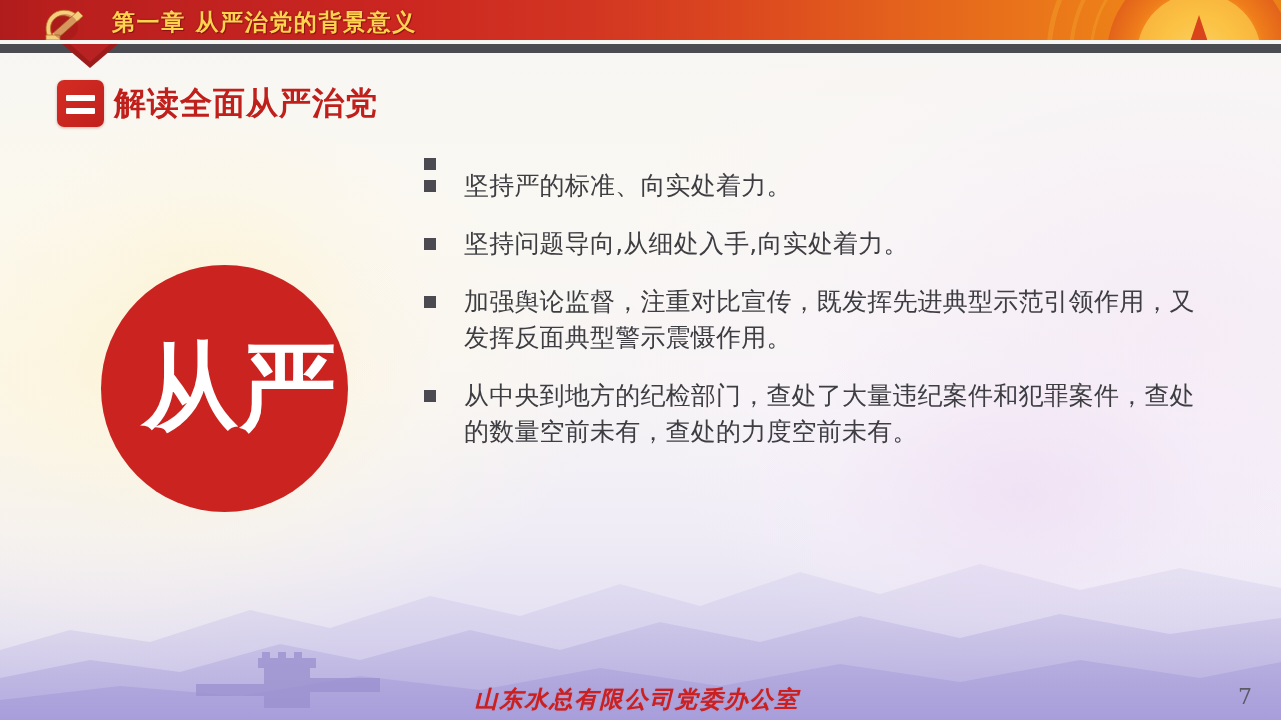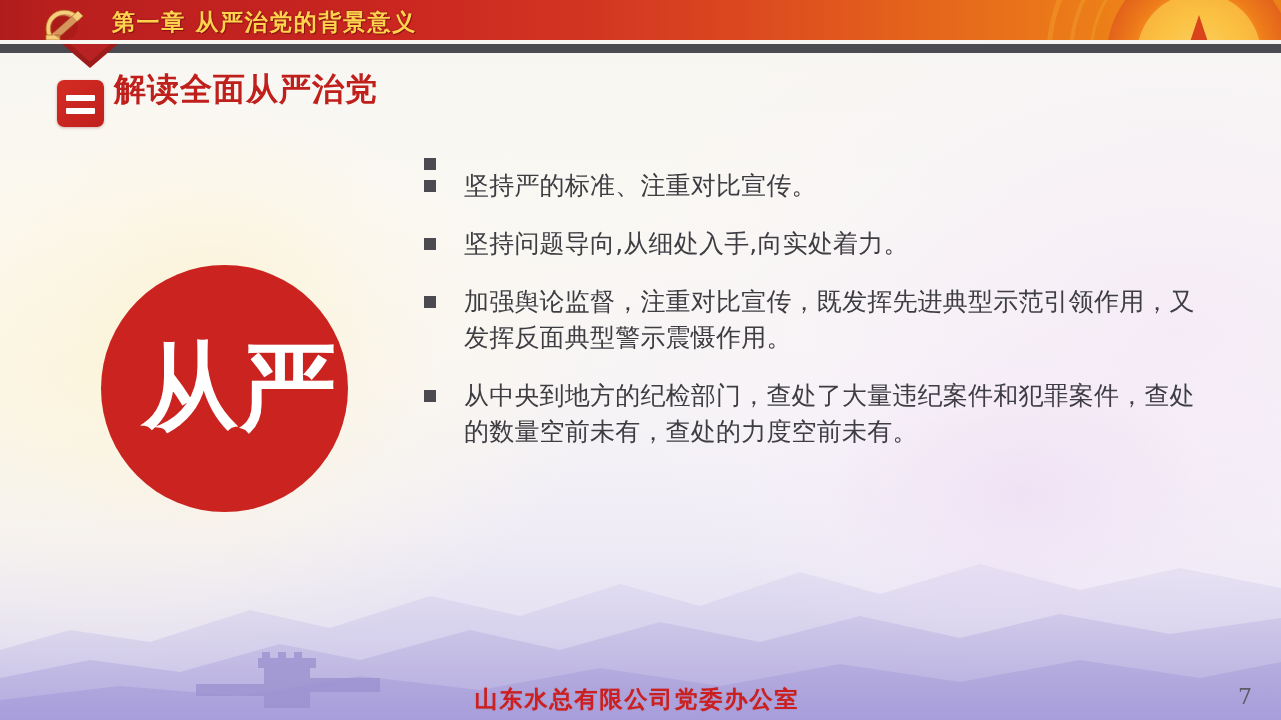--- a/index.html
+++ b/index.html
@@ -112,21 +112,21 @@
   }
   .badge-bar {
     position: absolute;
     background: #ffffff;
     border-radius: 1px;
   }
   .badge-bar.top  { left: 9px;  top: 15px; width: 29px; height: 6px; }
   .badge-bar.bot  { left: 9px;  top: 28px; width: 29px; height: 6px; }
   .section-title {
     position: absolute;
-    left: 114px; top: 68px;
+    left: 114px; top: 82px;
     font-size: 32px;
     font-weight: bold;
     color: #c0201c;
     letter-spacing: 1px;
     line-height: 42px;
     white-space: nowrap;
   }
 
   
   .circle {
@@ -173,20 +173,21 @@
 
   
   .footer-org {
     position: absolute;
     left: 0; top: 684px;
     width: 1274px;
     text-align: center;
     font-family: "DejaVu Serif", "Liberation Serif", serif;
     font-size: 23px;
     font-weight: bold;
+    font-style: italic;
     color: #cc1f1f;
     letter-spacing: 2px;
     text-shadow: 0 0 1px rgba(180,30,30,0.5);
   }
   .page-number {
     position: absolute;
     right: 29px; top: 684px;
     font-size: 22px;
     color: #5b5b66;
     font-family: "DejaVu Serif", "Liberation Serif", serif;
@@ -275,21 +276,21 @@
   <div class="circle">
     <span class="circle-text">从严</span>
   </div>
 
   <div class="bullets">
     <div class="bullet">
       <span class="marker"></span>
     </div>
     <div class="bullet">
       <span class="marker"></span>
-      <span>坚持严的标准、注重对比宣传。</span>
+      <span>坚持严的标准、向实处着力。</span>
     </div>
     <div class="bullet">
       <span class="marker"></span>
       <span>坚持问题导向,从细处入手,向实处着力。</span>
     </div>
     <div class="bullet">
       <span class="marker"></span>
       <span>加强舆论监督，注重对比宣传，既发挥先进典型示范引领作用，又发挥反面典型警示震慑作用。</span>
     </div>
     <div class="bullet">

